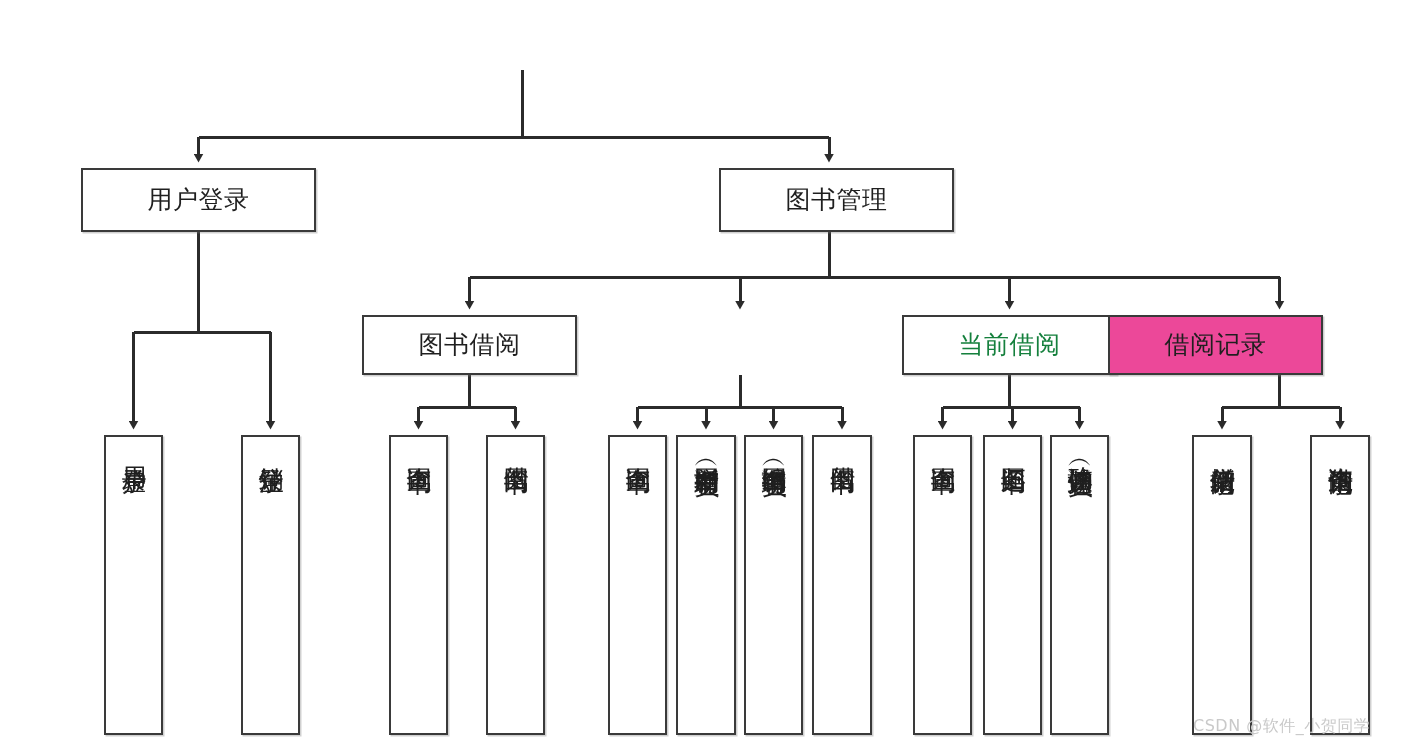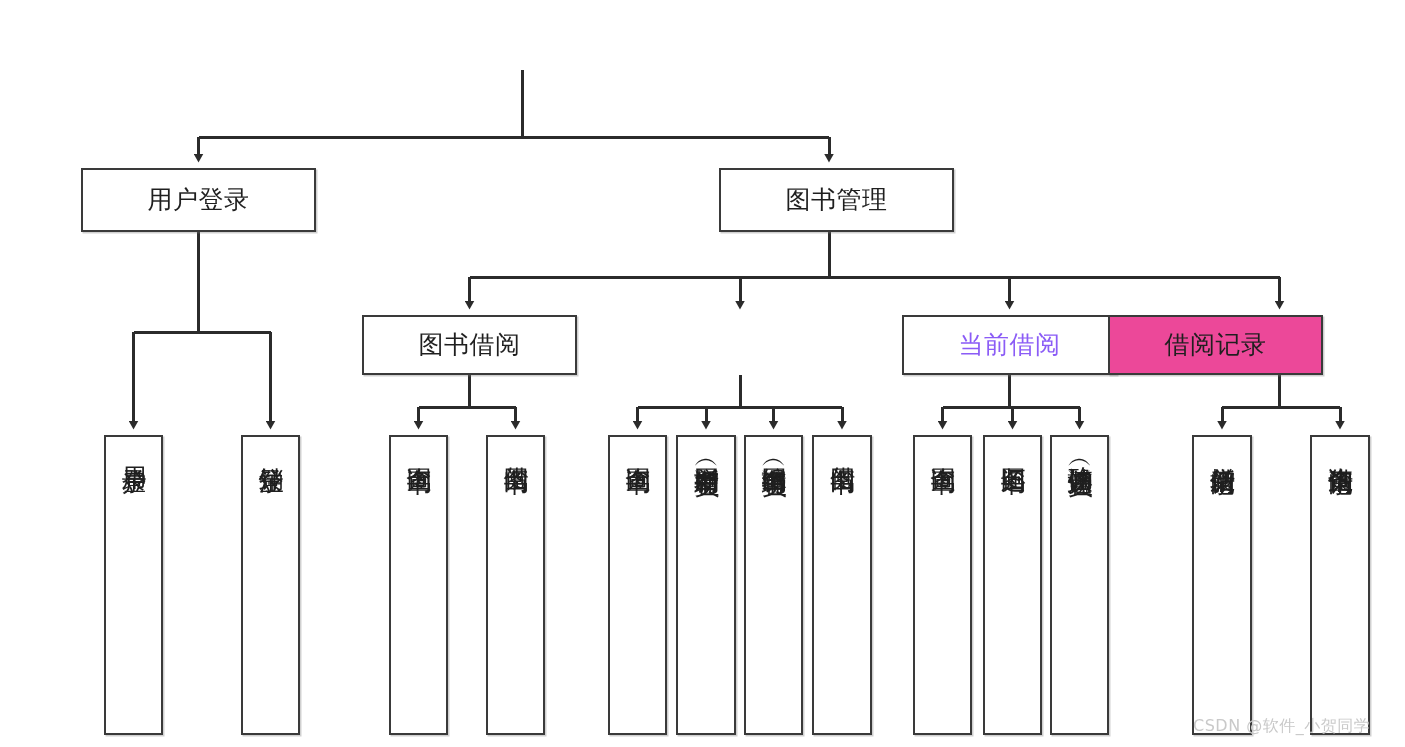--- a/index.html
+++ b/index.html
@@ -128,21 +128,21 @@
   <div class="node node-h" id="node-l2-0" style="left: 81px; top: 168px; width: 235px; height: 64px; border-color: rgb(58, 58, 58); background: rgb(255, 255, 255); color: rgb(31, 31, 31);">
     <span>用户登录</span>
   </div>
   <div class="node node-h" id="node-l2-1" style="left: 711px; top: 168px; width: 235px; height: 64px; border-color: rgb(58, 58, 58); background: rgb(255, 255, 255); color: rgb(31, 31, 31); margin-left: 8px;">
     <span>图书管理</span>
   </div>
 
   <div class="node node-h" id="node-l3-0" style="left: 362px; top: 315px; width: 215px; height: 60px; border-color: rgb(58, 58, 58); background: rgb(255, 255, 255); color: rgb(31, 31, 31);">
     <span>图书借阅</span>
   </div>
-  <div class="node node-h" id="node-l3-2" style="left: 902px; top: 315px; width: 215px; height: 60px; border-color: rgb(58, 58, 58); background: rgb(255, 255, 255); color: #8b5cf6;">
+  <div class="node node-h" id="node-l3-2" style="left: 902px; top: 315px; width: 215px; height: 60px; border-color: rgb(58, 58, 58); background: rgb(255, 255, 255); color: #15803d;">
     <span>当前借阅</span>
   </div>
   <div class="node node-h" id="node-l3-3" style="left: 1108px; top: 315px; width: 215px; height: 60px; border-color: rgb(58, 58, 58); background: #ec4899; color: rgb(31, 31, 31);">
     <span>借阅记录</span>
   </div>
 
   <div class="node node-v" id="node-leaf-0" style="left: 104px; top: 435px; width: 59px; height: 300px; border-color: rgb(58, 58, 58); background: rgb(255, 255, 255); color: rgb(31, 31, 31);">
     <span class="vtext">用户登录</span>
   </div>
   <div class="node node-v" id="node-leaf-1" style="left: 241px; top: 435px; width: 59px; height: 300px; border-color: rgb(58, 58, 58); background: rgb(255, 255, 255); color: rgb(31, 31, 31);">

